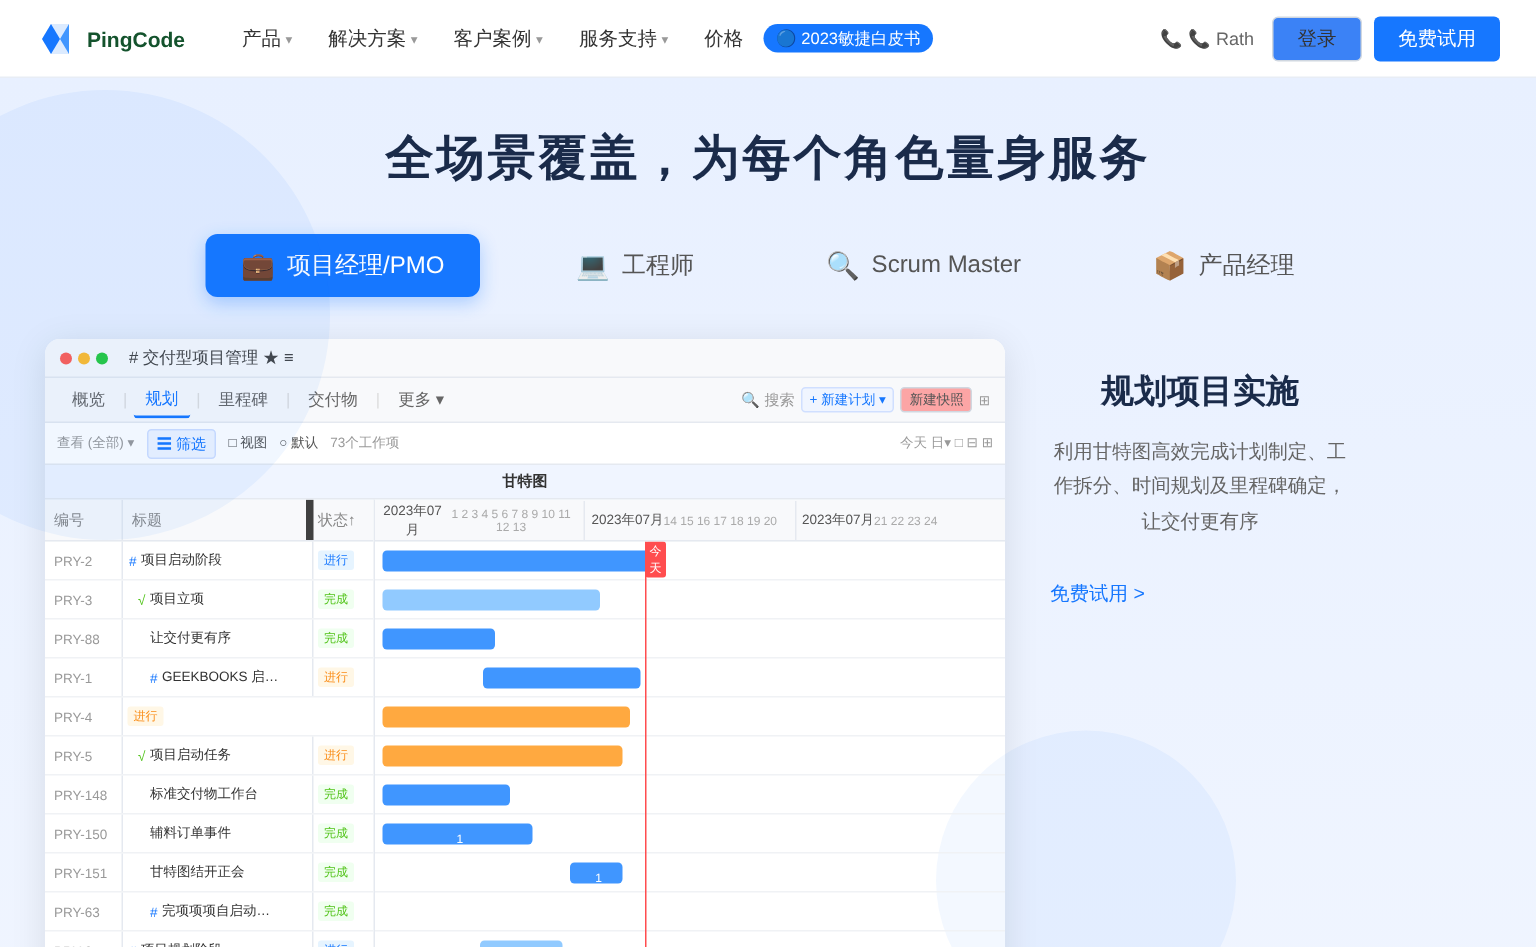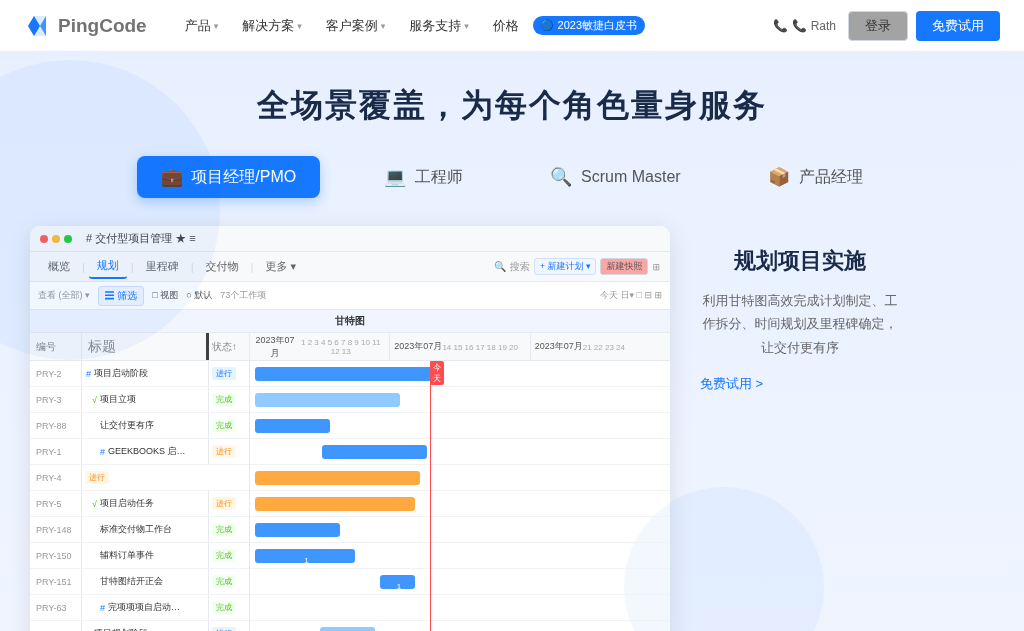--- a/index.html
+++ b/index.html
@@ -26,23 +26,23 @@
       display: flex;
       align-items: center;
       gap: 6px;
       margin-right: 28px;
     }
     .nav-logo-icon {
       width: 28px;
       height: 28px;
     }
     .nav-logo-text {
-      font-size: 19px;
+      font-size: 14px;
       font-weight: 700;
-      color: #737373;
+      color: #14532d;
     }
     .nav-links {
       display: flex;
       align-items: center;
       gap: 4px;
       flex: 1;
     }
     .nav-link {
       font-size: 13px;
       color: #333;
@@ -69,21 +69,21 @@
       display: flex;
       align-items: center;
       gap: 4px;
     }
     .nav-actions {
       display: flex;
       gap: 8px;
     }
     .btn-login {
       border: 1px solid #d0d7e0;
-      background: #a3a3a3;
+      background: #3b82f6;
       color: #333;
       font-size: 13px;
       padding: 5px 16px;
       border-radius: 4px;
       cursor: pointer;
     }
     .btn-trial {
       background: #1677ff;
       color: #fff;
       font-size: 13px;
@@ -247,23 +247,23 @@
       font-size: 10px;
       color: #888;
       border-right: 1px solid #e5e9f0;
       height: 100%;
       display: flex;
       align-items: center;
     }
     .gantt-col-title {
       flex: 1;
       padding-left: 6px;
-      font-size: 14px;
+      font-size: 10px;
       color: #888;
-      border-right: 3px solid #404040;
+      border-right: 5px solid #404040;
       height: 100%;
       display: flex;
       align-items: center;
     }
     .gantt-col-status {
       width: 40px;
       padding-left: 3px;
       font-size: 10px;
       color: #888;
       height: 100%;
@@ -392,21 +392,21 @@
       font-size: 22px;
       font-weight: 700;
       color: #1a2b4a;
       margin-bottom: 12px;
       line-height: 1.4;
     }
     .sidebar-desc {
       font-size: 13px;
       color: #666;
       line-height: 1.8;
-      margin-bottom: 16px;
+      margin-bottom: 28px;
     }
     .sidebar-link {
       font-size: 13px;
       color: #1677ff;
       cursor: pointer;
       display: flex;
       align-items: center;
       gap: 3px;
     }
 

